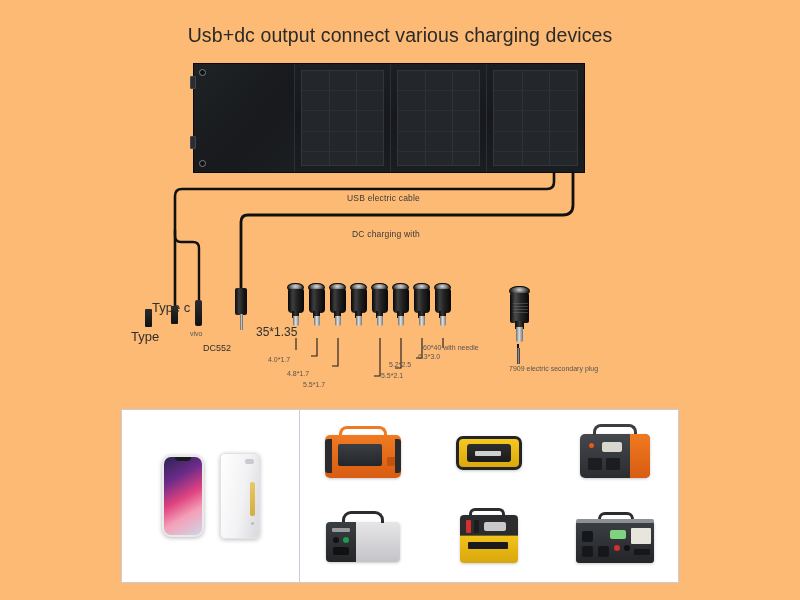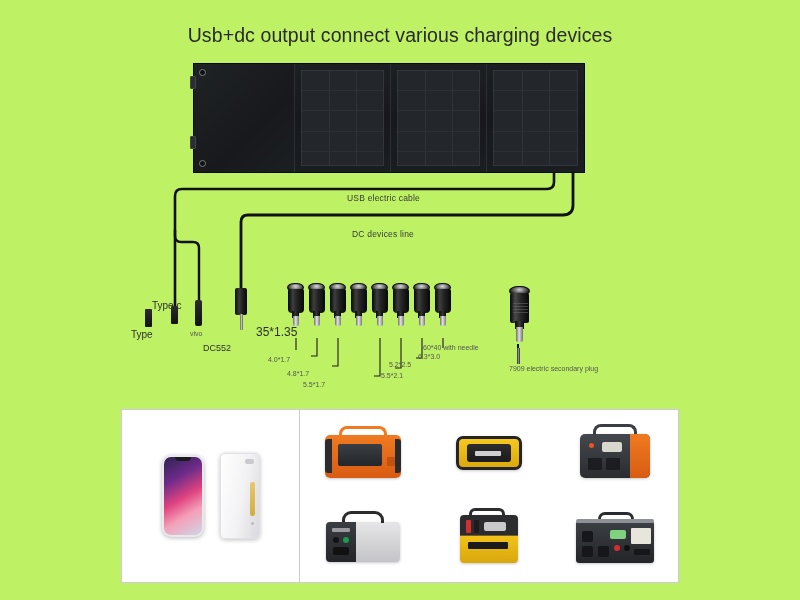--- a/index.html
+++ b/index.html
@@ -2,21 +2,21 @@
 <html><head>
 <meta charset="utf-8">
 <style>
   * { box-sizing: border-box; margin: 0; padding: 0; }
   html, body {
     width: 800px; height: 600px;
     background: #ffffff;
     font-family: "Liberation Sans", sans-serif;
     overflow: hidden;
   }
-  #stage { position: relative; width: 800px; height: 600px; background: #bef264; }
+  #stage { position: relative; width: 800px; height: 600px; background: #fdba74; }
 
   
   .title {
     position: absolute; left: 0; top: 24px; width: 800px;
     text-align: center;
     font-size: 19.5px; font-weight: 400; color: #2a2a2a;
     letter-spacing: 0.1px;
   }
 
   
@@ -68,21 +68,21 @@
     letter-spacing:0.2px;
   }
 
   
   .usb-tip {
     position:absolute; width:7px; height:18px; border-radius:1px;
     background: linear-gradient(180deg,#2b2b2b,#121212);
   }
   .usb-tip.tall { height:26px; border-radius:2px; }
   .plug-label {
-    position:absolute; font-size:10px; color:#2f2f2f; white-space:nowrap;
+    position:absolute; font-size:13px; color:#2f2f2f; white-space:nowrap;
   }
   .plug-label.sm { font-size:7px; color:#555; }
 
   
   .dc552-plug { position:absolute; left:235px; top:288px; width:12px; height:42px; }
   .dc552-plug .body {
     position:absolute; left:0; top:0; width:12px; height:27px; border-radius:2px;
     background: linear-gradient(90deg,#0d0d0d 0%,#3a3a3a 35%,#1a1a1a 70%,#0a0a0a 100%);
   }
   .dc552-plug .pin {
@@ -233,21 +233,21 @@
     <path d="M 175,230 L 175,236 Q 175,242 181,242 L 193,242 Q 199,242 199,248 L 199,303" fill="none" stroke="#111" stroke-width="2.4" stroke-linecap="round"></path>
 
     <path d="M 175,258 L 175,264 Q 175,270 181,270 L 145,270" fill="none" stroke="none"></path>
 
     <path d="M 573,173 L 573,205 Q 573,215 563,215 L 248,215 Q 241,215 241,222 L 241,290" fill="none" stroke="#111" stroke-width="2.8" stroke-linecap="round"></path>
 
     <path d="M 518,344 L 518,350" fill="none" stroke="#111" stroke-width="2"></path>
   </svg>
 
   <div class="cable-label" style="left:347px; top:193px;">USB electric cable</div>
-  <div class="cable-label" style="left:352px; top:229px;">DC devices line</div>
+  <div class="cable-label" style="left:352px; top:229px;">DC charging with</div>
 
   <div class="usb-tip" style="left:145px; top:309px;"></div>
   <div class="usb-tip" style="left:171px; top:306px;"></div>
   <div class="usb-tip tall" style="left:195px; top:300px;"></div>
 
   <div class="plug-label" style="left:131px; top:329px;">Type</div>
   <div class="plug-label" style="left:152px; top:300px;">Type c</div>
   <div class="plug-label sm" style="left:190px; top:330px;">vivo</div>
 
   <div class="dc552-plug">

